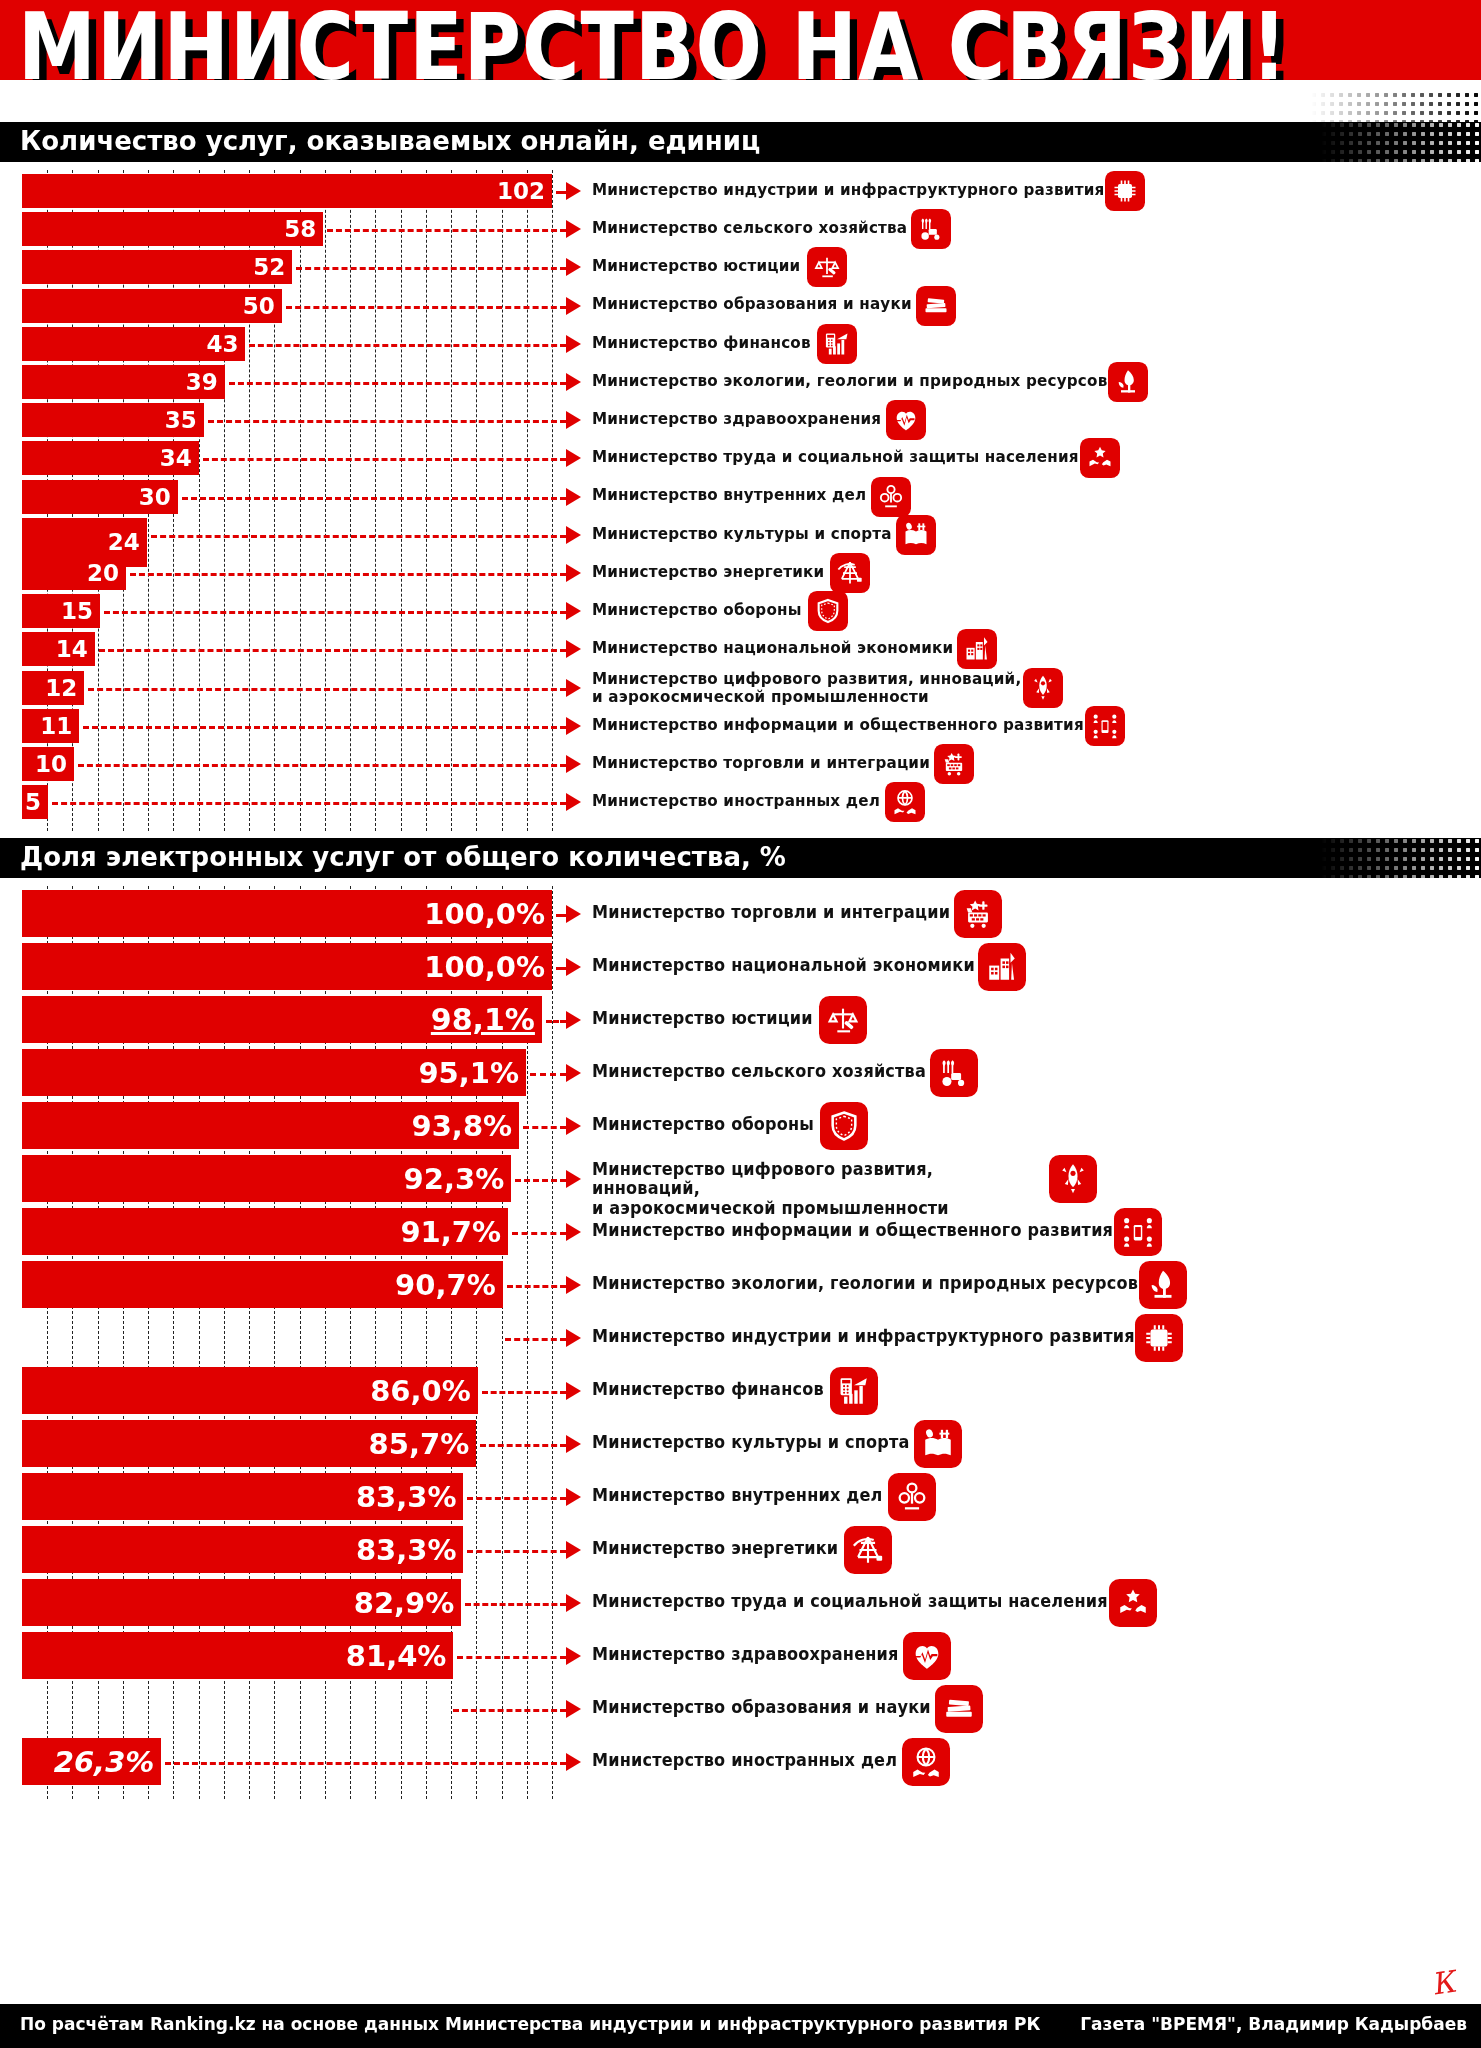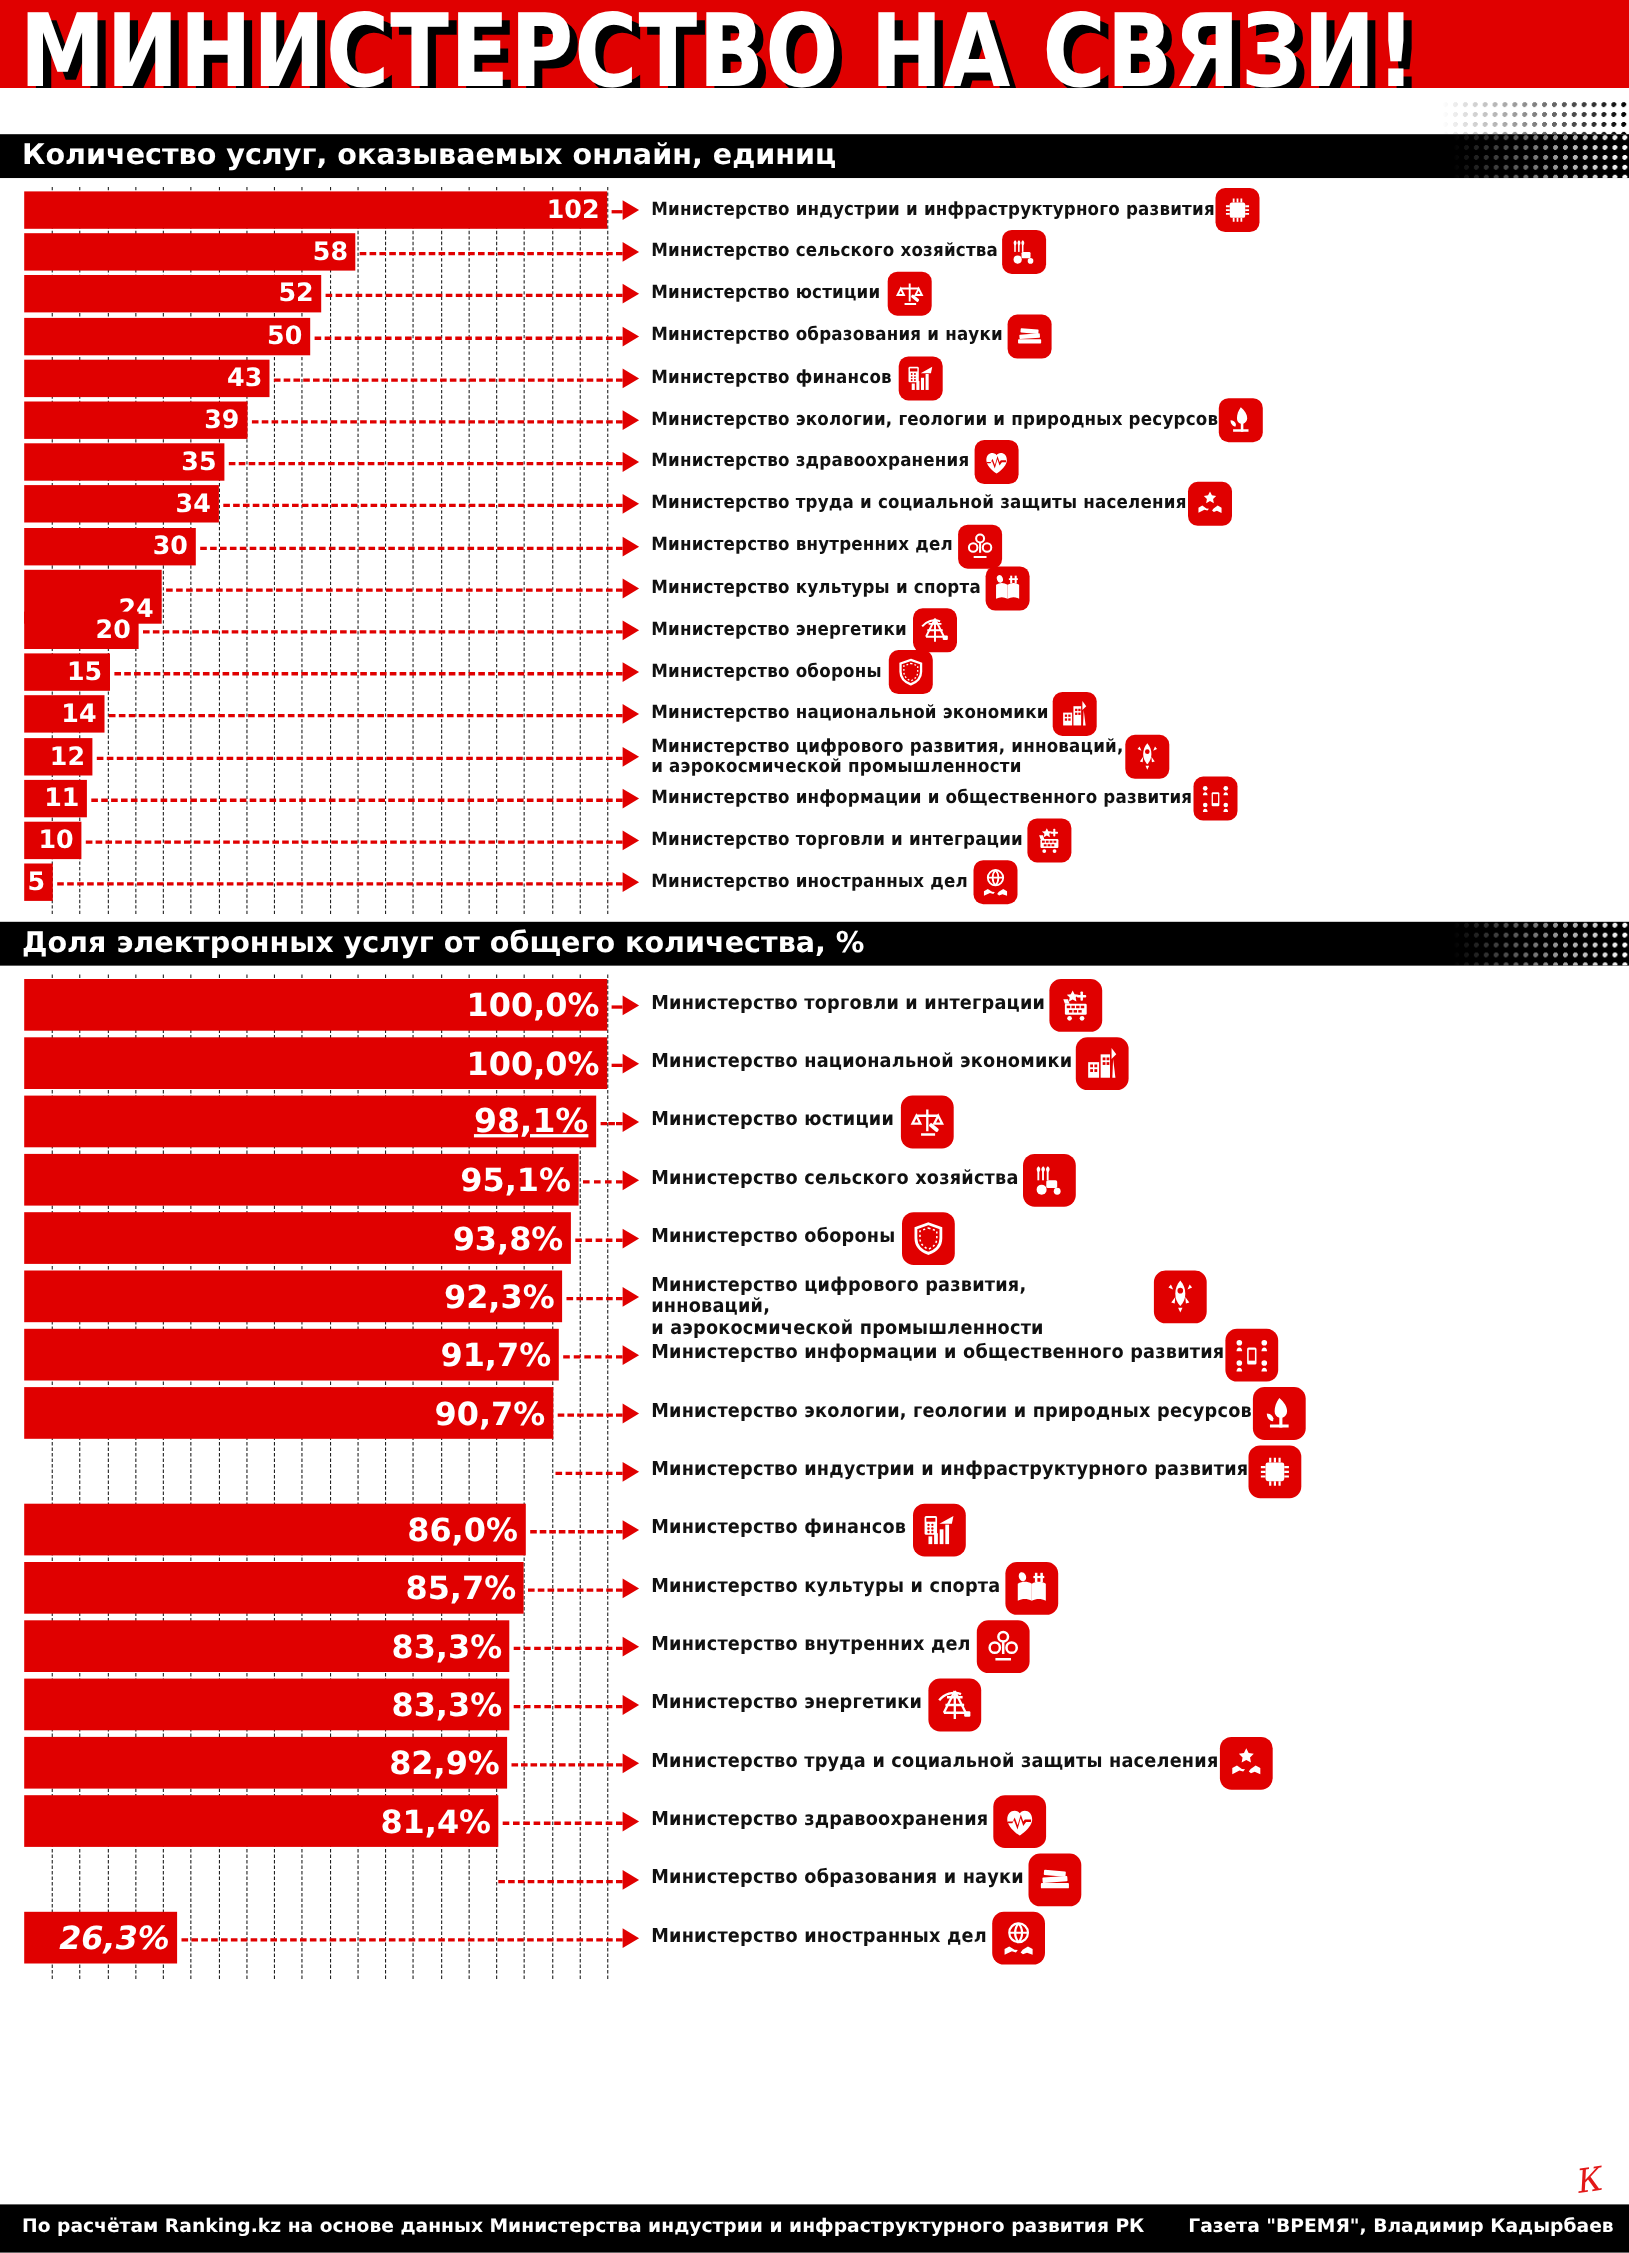--- a/index.html
+++ b/index.html
@@ -367,21 +367,21 @@
       <svg viewBox="0 0 24 24" width="28" height="28">
         <g fill="none" stroke="#fff" stroke-width="1.6">
           <circle cx="12" cy="5.6" r="3.1"></circle>
           <circle cx="6.6" cy="12.6" r="3.3"></circle>
           <circle cx="17.4" cy="12.6" r="3.3"></circle>
           <path d="M12 8.7v8"></path>
           <path d="M7 20h10"></path>
         </g>
       </svg>
     </div>
-    <div class="bar" style="top: 355.8px; width: 124.706px; height: 49px; align-items: flex-end;">
+    <div class="bar" style="top: 355.8px; width: 124.706px; height: 49px;">
       <span class="bar-value" style="font-size: 23px;">24</span>
     </div>
     <div class="leader" style="left: 150.706px; width: 415.294px; top: 372.8px;"></div>
     <div class="arrow" style="left: 566px; top: 363.8px;"></div>
     <div class="mlabel" style="left: 592px; font-size: 16.5px; top: 362.57px;">Министерство культуры и спорта</div>
     <div class="icon-badge" style="width: 40px; height: 40px; left: 896.184px; top: 352.8px;">
       <svg viewBox="0 0 24 24" width="28" height="28">
         <g fill="#fff">
           <path d="M3 9c3-1.6 6-1.6 9 0v11c-3-1.6-6-1.6-9 0z"></path>
           <path d="M12 9c3-1.6 6-1.6 9 0v11c-3-1.6-6-1.6-9 0z"></path>

